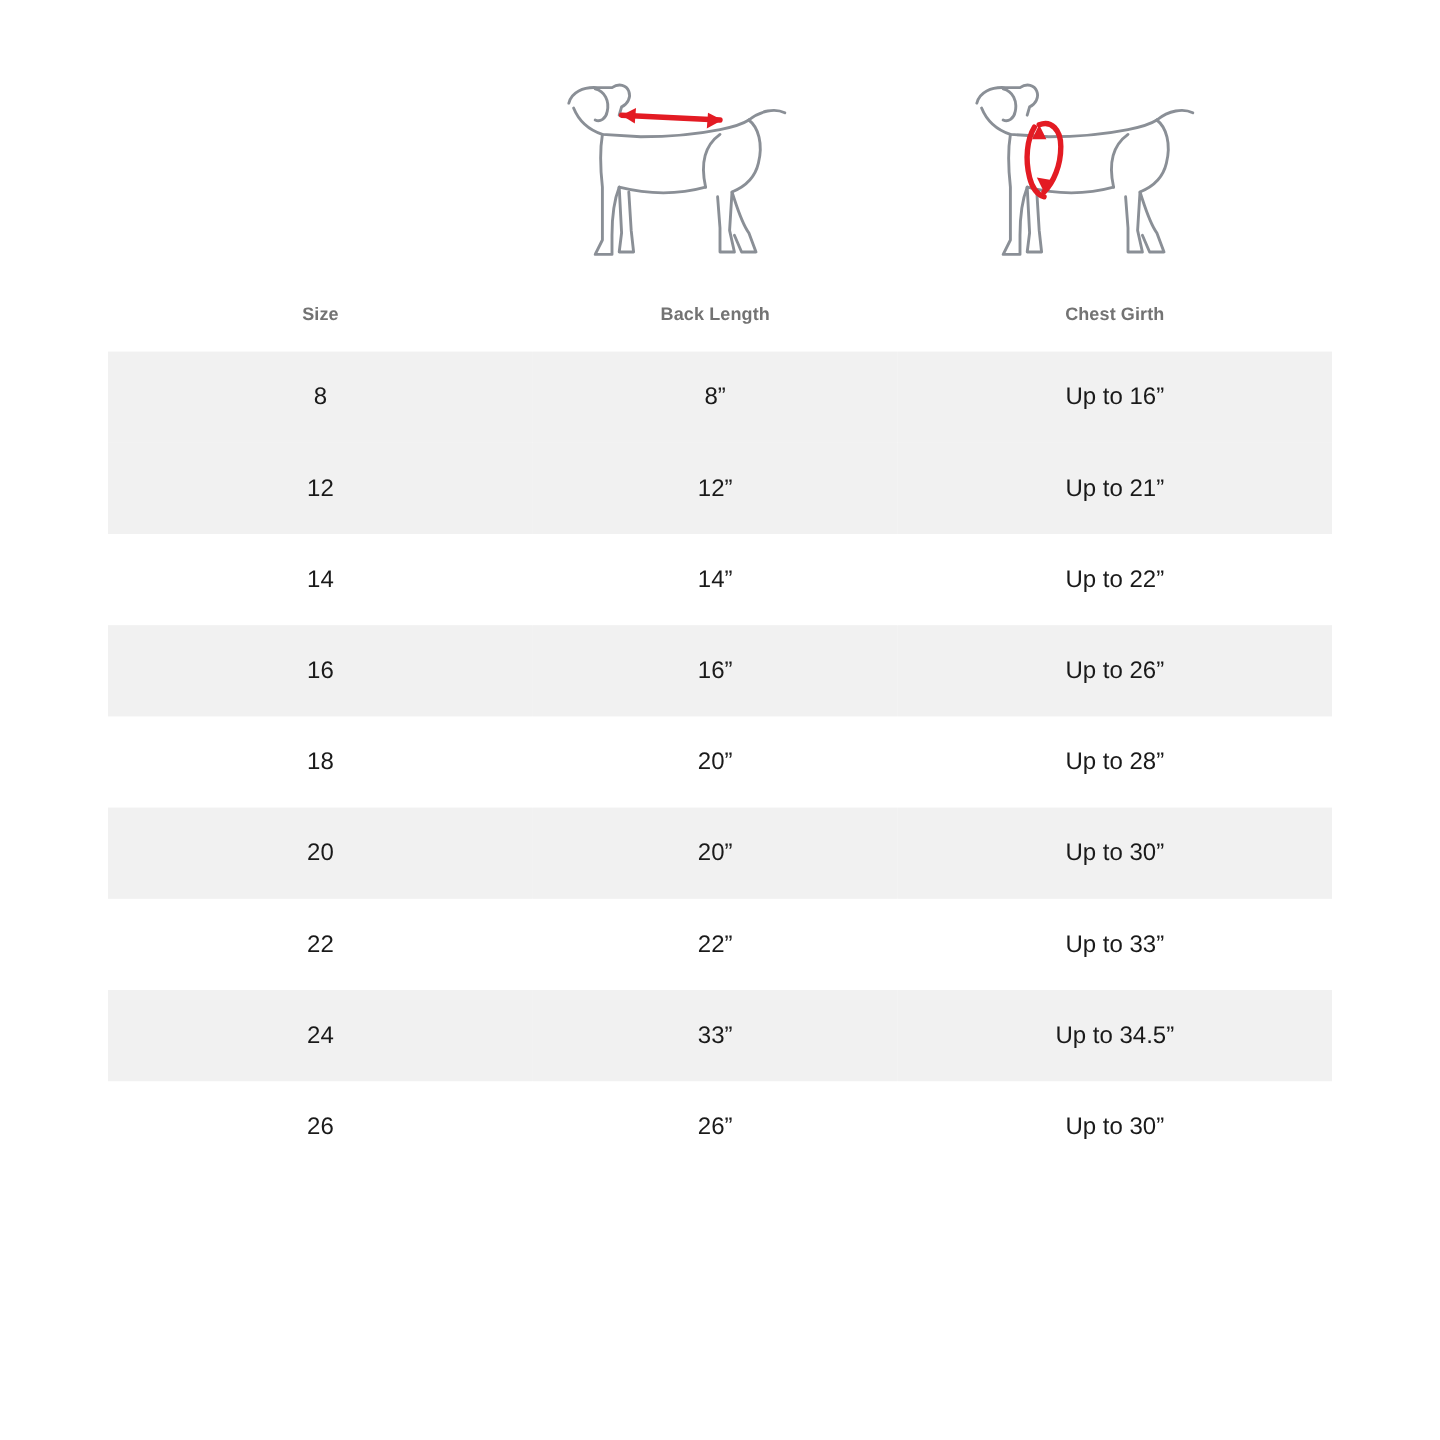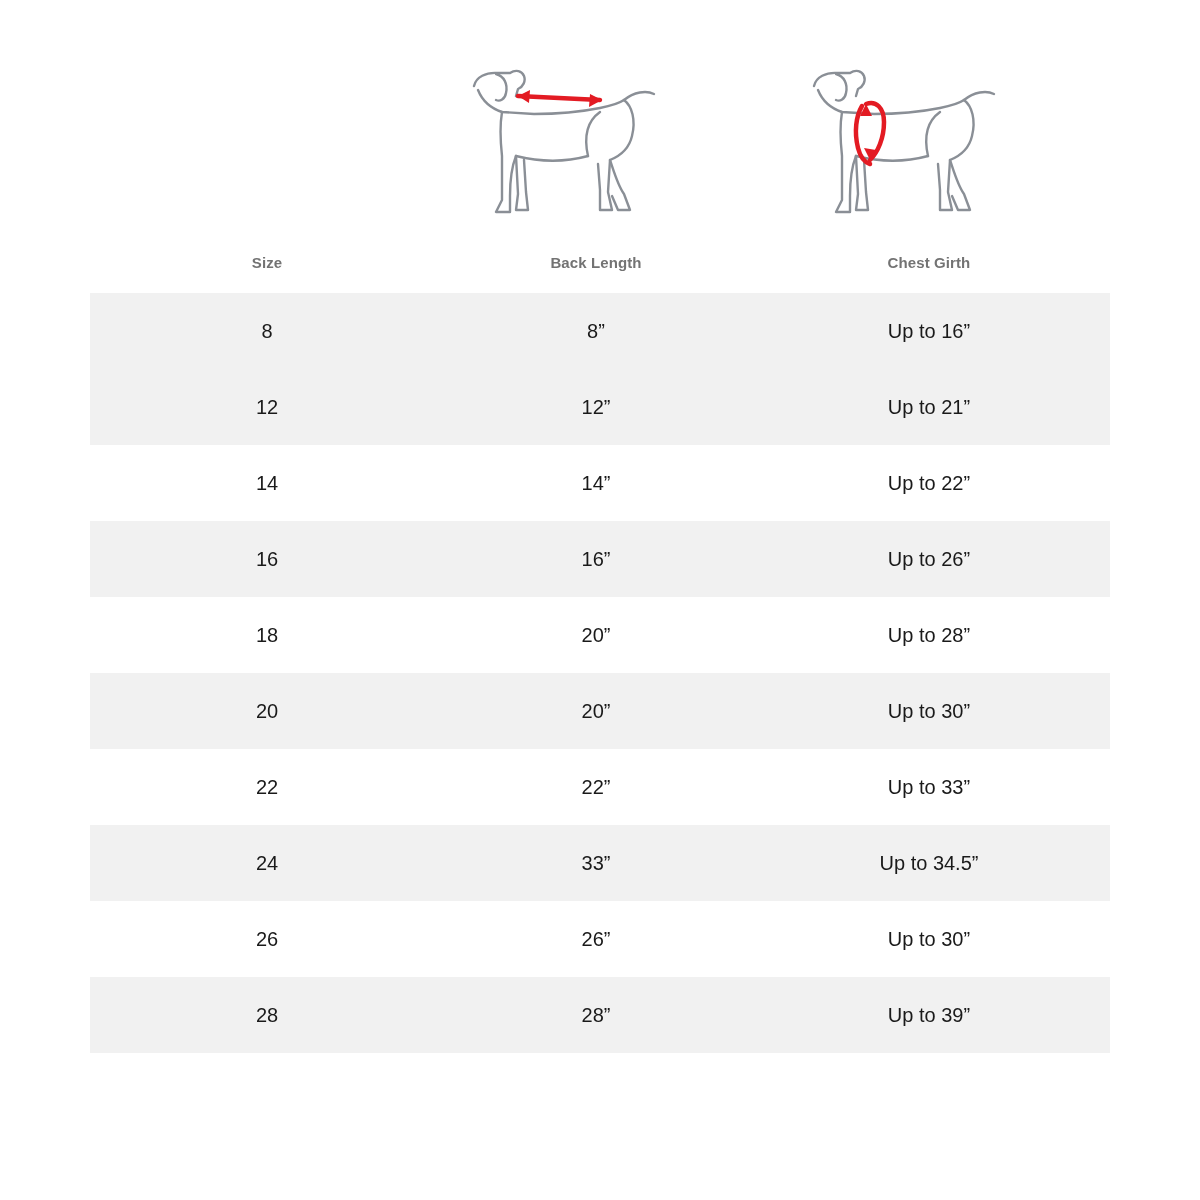--- a/index.html
+++ b/index.html
@@ -189,21 +189,16 @@
       <tr class="shaded">
         <td>24</td>
         <td>33”</td>
         <td>Up to 34.5”</td>
       </tr>
       <tr>
         <td>26</td>
         <td>26”</td>
         <td>Up to 30”</td>
       </tr>
-      <tr class="shaded">
-        <td>28</td>
-        <td>28”</td>
-        <td>Up to 39”</td>
-      </tr>
     </tbody>
   </table>
 
 </div>
 
 </body></html>

